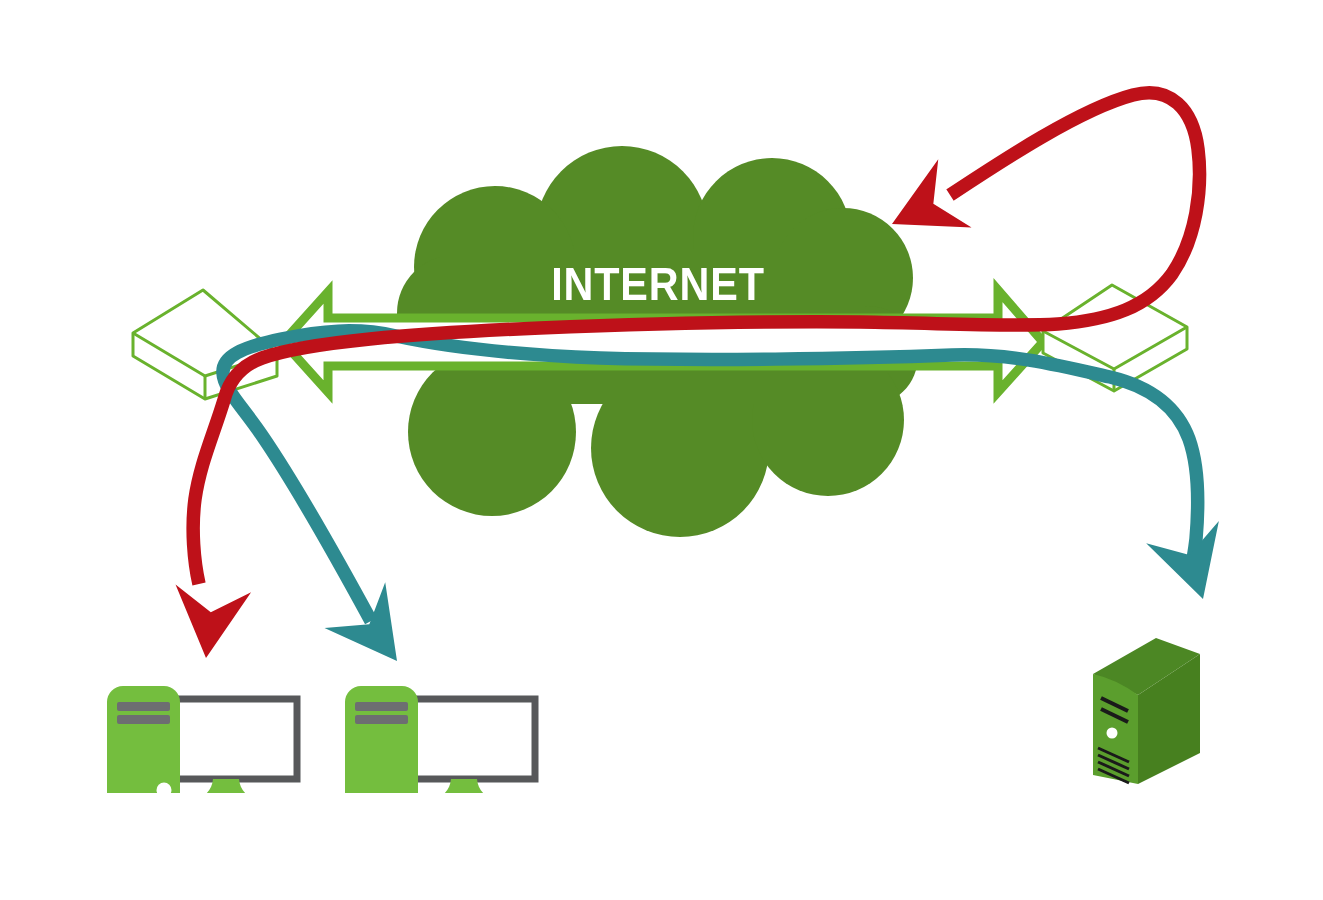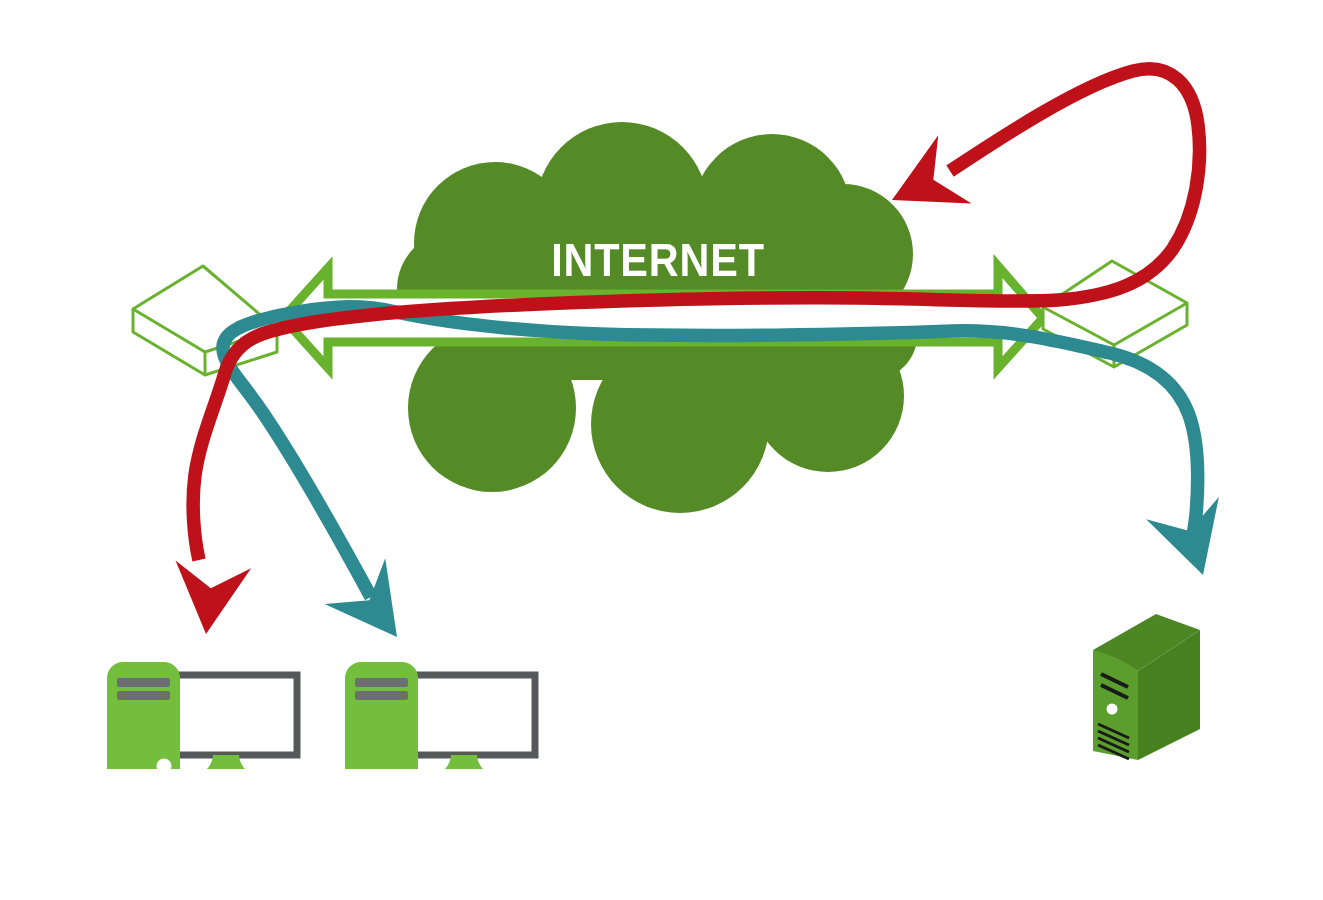--- a/index.html
+++ b/index.html
@@ -1,17 +1,17 @@
 <!DOCTYPE html>
 <html style="--background: #ffffff; --cloud-green: #558b26; --band-green: #69b22d; --device-green: #74be3e; --server-front-green: #5b9e2d; --server-side-green: #47801f; --server-top-green: #4c8724; --flow-red: #be1119; --flow-teal: #2d8a90; --monitor-gray: #57585a; --slot-gray: #6d6e71; --vent-black: #1a1a1a;"><head>
 <meta charset="utf-8">
 <style>
   html,body{margin:0;padding:0;background:#fff;}
   #stage{position:relative;width:1323px;height:769px;background:var(--background,#fff);overflow:hidden;
-         font-family:"Liberation Sans", sans-serif;}
+         font-family:"Liberation Sans", sans-serif;margin-top:24px;}
   #stage svg{position:absolute;left:0;top:0;}
   .cloud-shape{fill:var(--cloud-green);}
   .cloud-label{fill:#ffffff;font-family:"Liberation Sans", sans-serif;font-weight:bold;
                font-size:47px;letter-spacing:1px;}
   .band{fill:#ffffff;stroke:var(--band-green);stroke-width:9;stroke-linejoin:miter;}
   .router-face{fill:#ffffff;stroke:var(--band-green);stroke-width:3;stroke-linejoin:round;}
   .router-line{fill:none;stroke:var(--band-green);stroke-width:3;stroke-linejoin:round;}
   .flow-teal{fill:none;stroke:var(--flow-teal);stroke-width:13.5;}
   .flow-red{fill:none;stroke:var(--flow-red);stroke-width:13.5;}
   .head-red{fill:var(--flow-red);}

